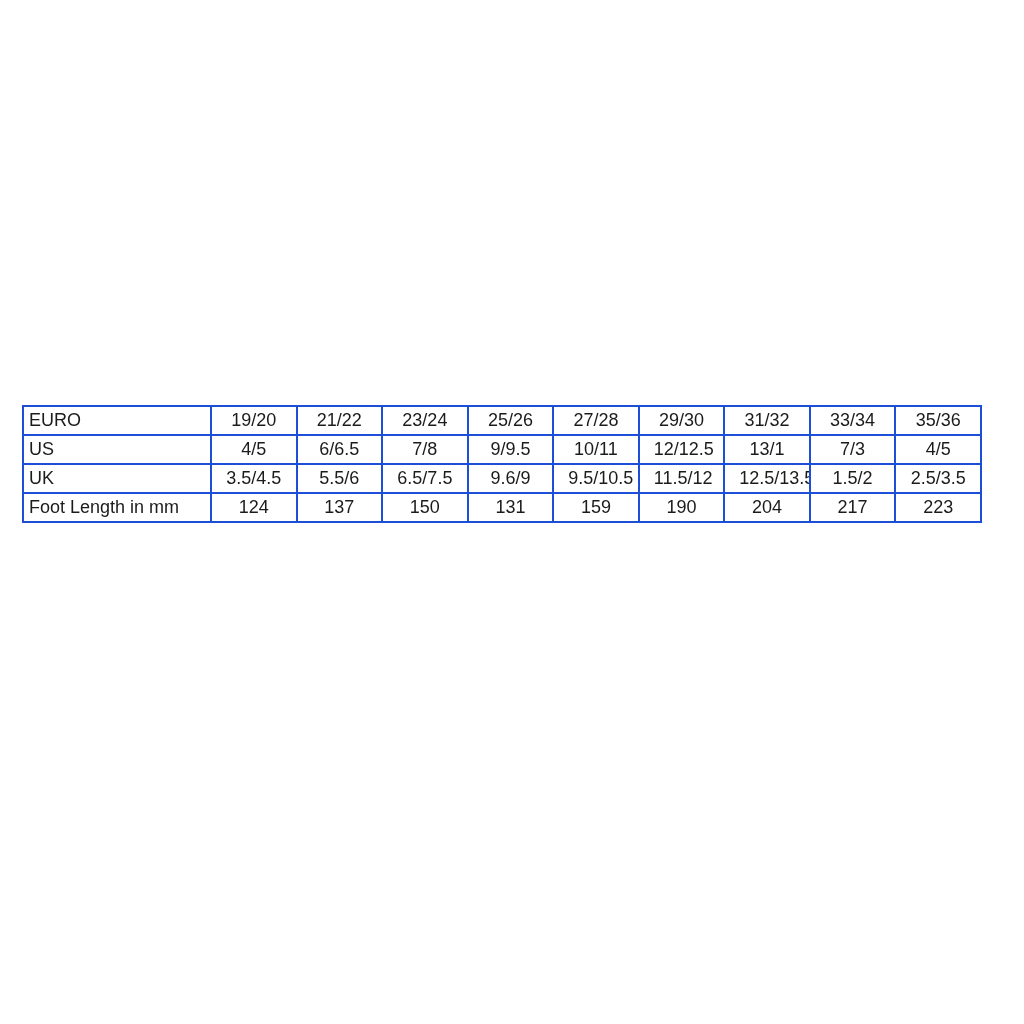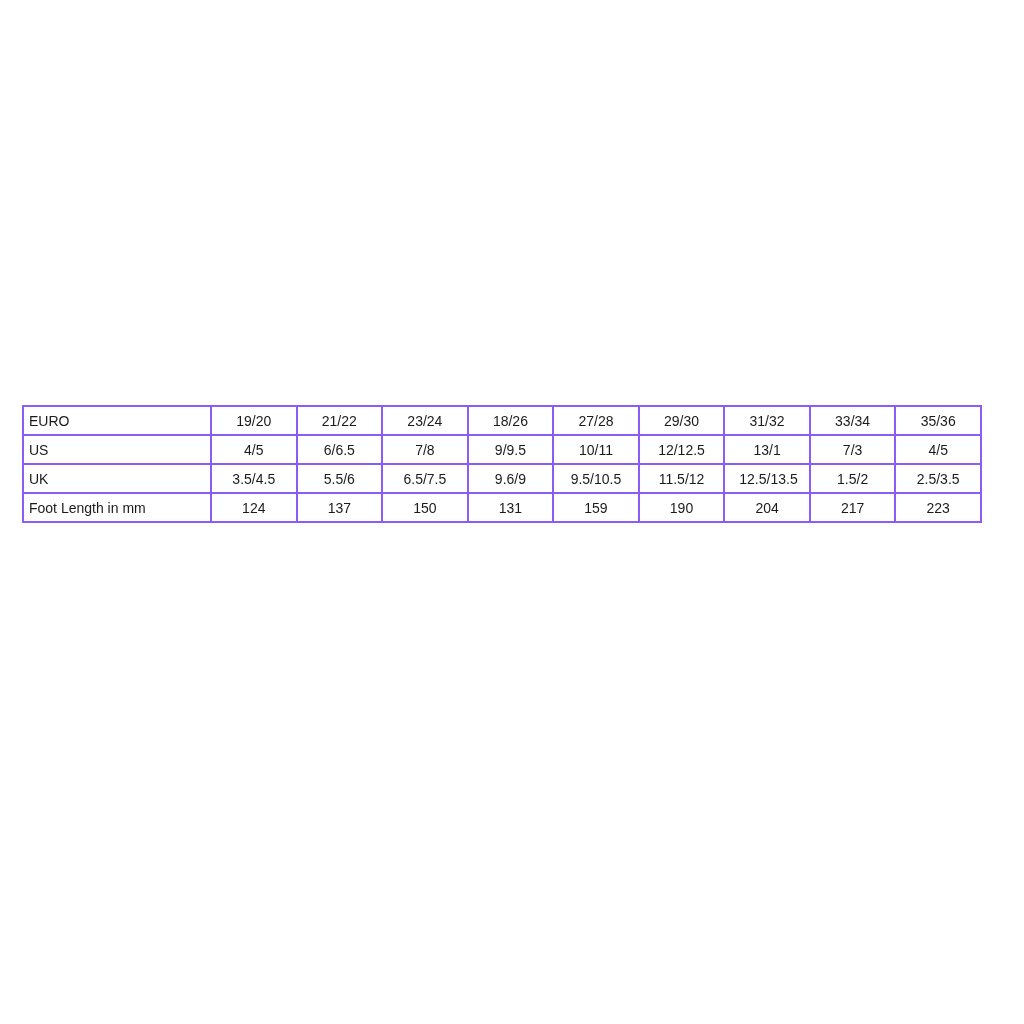--- a/index.html
+++ b/index.html
@@ -31,24 +31,24 @@
     white-space: nowrap;
   }
   table.size-table {
     border-collapse: collapse;
     width: 960px;
     table-layout: fixed;
     background: #ffffff;
   }
   table.size-table th,
   table.size-table td {
-    border: 2px solid #8b5cf6;
+    border: 2px solid #1d4ed8;
     height: 25px;
     padding: 1px 5px;
-    font-size: 14px;
+    font-size: 18px;
     font-weight: normal;
     color: #1b1b1b;
     overflow: hidden;
     white-space: nowrap;
   }
   table.size-table th.row-label {
     text-align: left;
   }
   table.size-table td.cell {
     text-align: center;
@@ -72,21 +72,21 @@
           <col>
           <col>
           <col>
         </colgroup>
       <tbody id="table-body">
           <tr>
             <th class="row-label">EURO</th>
             <td class="cell">19/20</td>
             <td class="cell">21/22</td>
             <td class="cell">23/24</td>
-            <td class="cell">18/26</td>
+            <td class="cell">25/26</td>
             <td class="cell">27/28</td>
             <td class="cell">29/30</td>
             <td class="cell">31/32</td>
             <td class="cell">33/34</td>
             <td class="cell">35/36</td>
           </tr>
           <tr>
             <th class="row-label">US</th>
             <td class="cell">4/5</td>
             <td class="cell">6/6.5</td>

